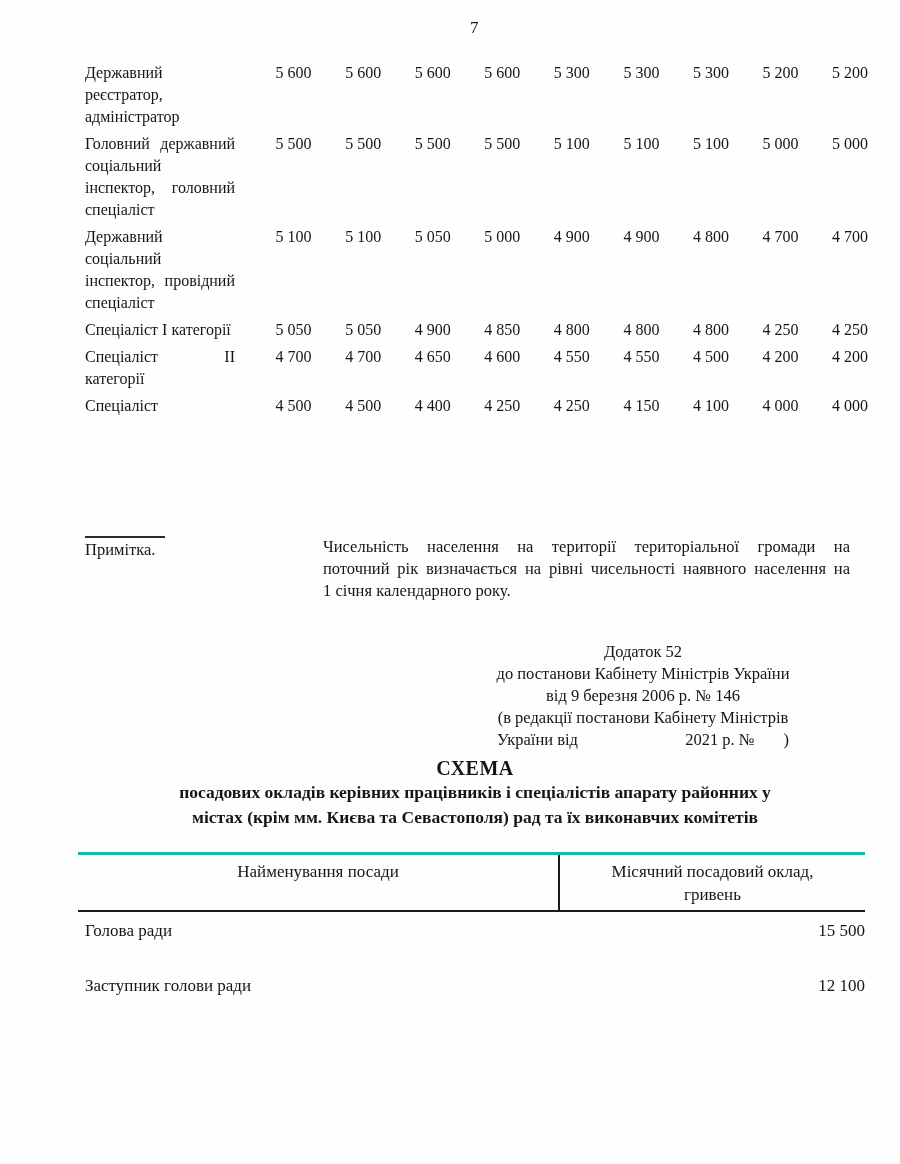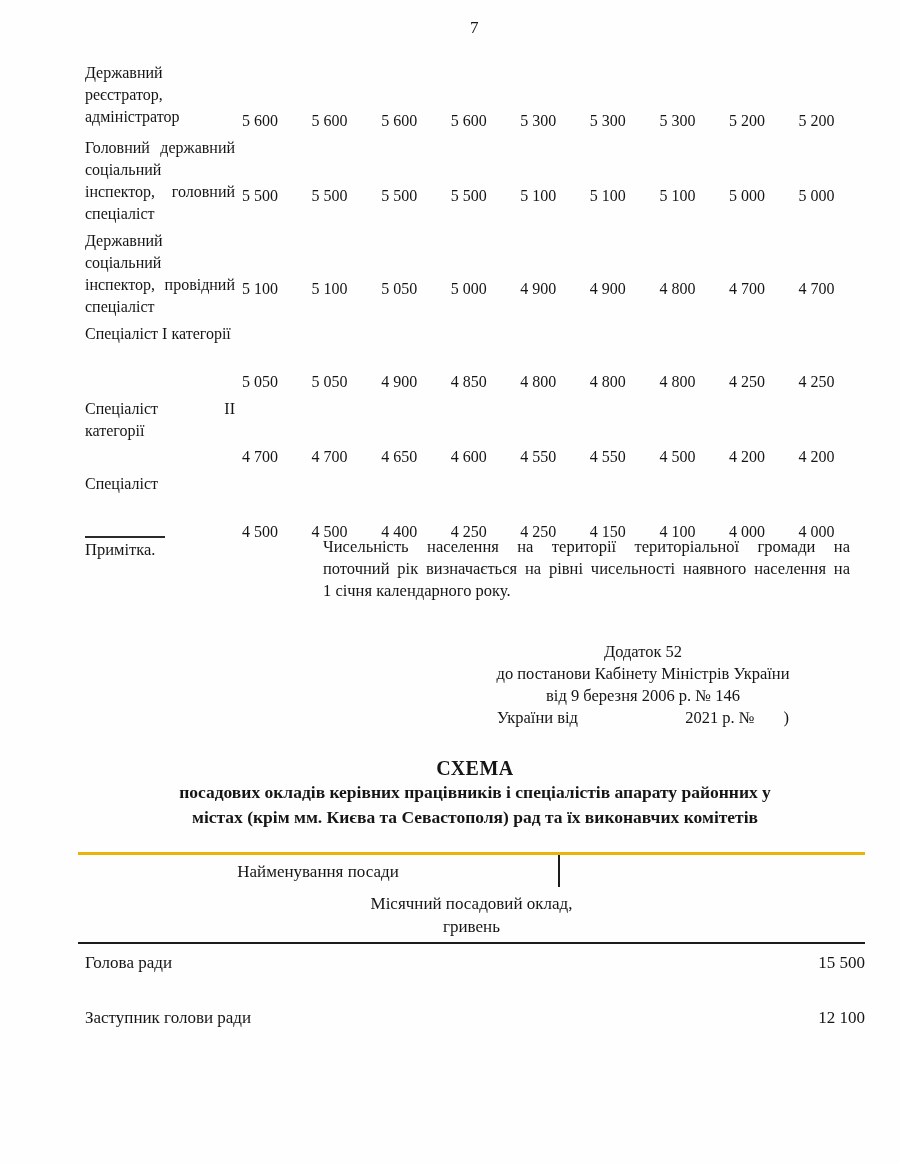--- a/index.html
+++ b/index.html
@@ -37,23 +37,22 @@
     width: 150px;
     text-align: justify;
   }
   .svalues {
     display: flex;
     width: 626px;
     margin-left: 7px;
   }
   .sval {
     flex: 1;
-    text-align: left;
+    text-align: right;
     white-space: nowrap;
-    margin-top: 48px;
   }
   
   .note-section {
     position: absolute;
     top: 536px;
     left: 85px;
     width: 765px;
     display: flex;
     font-size: 16.5px;
     line-height: 22px;
@@ -103,23 +102,22 @@
   
   .t2 {
     position: absolute;
     top: 852px;
     left: 78px;
     width: 787px;
     font-size: 17px;
   }
   .t2-header {
     display: flex;
-    border-top: 3px solid #eab308;
+    border-top: 3px solid #14b8a6;
     border-bottom: 2px solid #1c1c1c;
-    flex-direction: column;
   }
   .t2-h-left {
     width: 482px;
     border-right: 2px solid #1c1c1c;
     text-align: center;
     padding: 5px 4px 4px 4px;
     line-height: 23px;
   }
   .t2-h-right {
     flex: 1;
@@ -252,20 +250,21 @@
       <div class="note-line just">Чисельність населення на території територіальної громади на</div>
       <div class="note-line just">поточний рік визначається на рівні чисельності наявного населення на</div>
       <div class="note-line">1 січня календарного року.</div>
     </div>
   </div>
 
   <div class="appendix">
     <div class="appendix-line">Додаток 52</div>
     <div class="appendix-line">до постанови Кабінету Міністрів України</div>
     <div class="appendix-line">від 9 березня 2006 р. № 146</div>
+    <div class="appendix-line">(в редакції постанови Кабінету Міністрів</div>
     <div class="appendix-line">України від                          2021 р. №       )</div>
   </div>
 
   <div class="schema-heading">
     <div class="schema-title">СХЕМА</div>
     <div class="schema-subtitle-line">посадових окладів керівних працівників і спеціалістів апарату районних у</div>
     <div class="schema-subtitle-line">містах (крім мм. Києва та Севастополя) рад та їх виконавчих комітетів</div>
   </div>
 
   <div class="t2">

